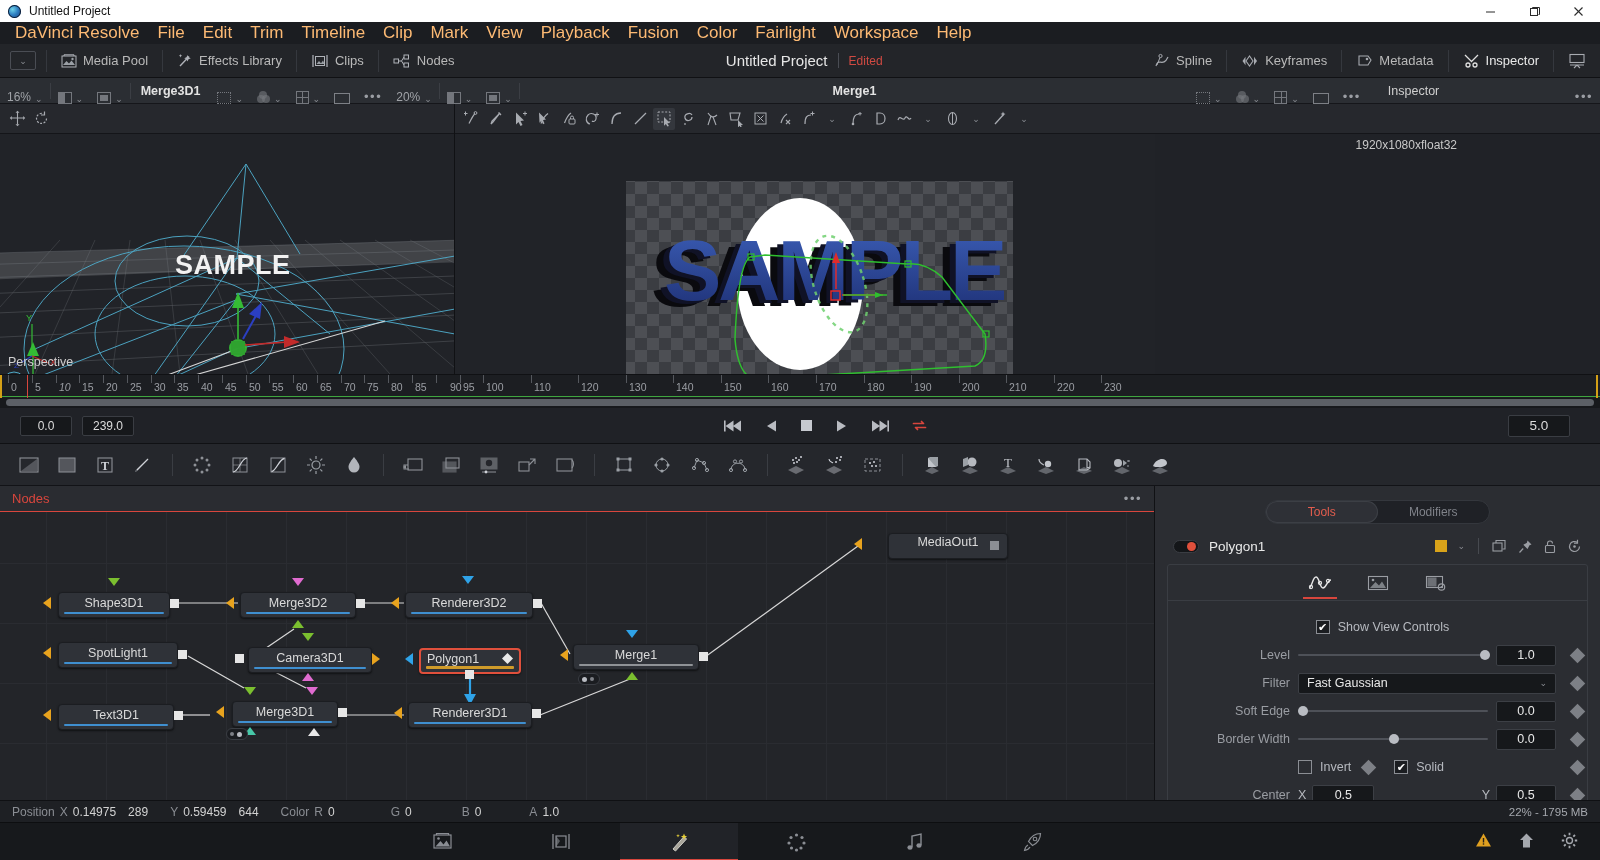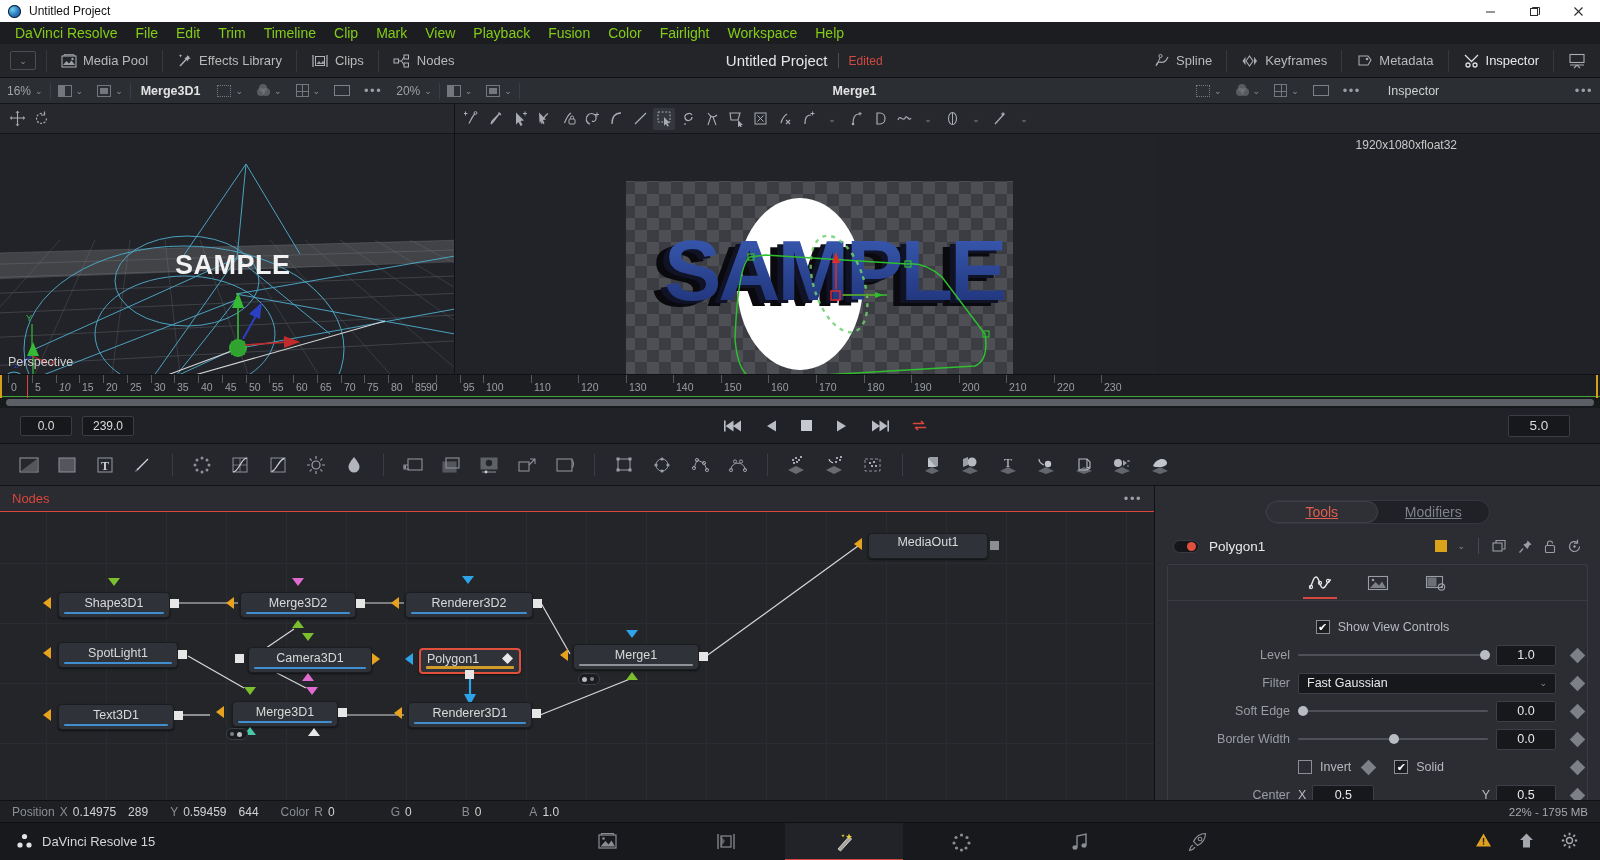--- a/index.html
+++ b/index.html
@@ -18,41 +18,41 @@
   .win-btns { margin-left:auto; display:flex; height:22px; }
   .win-btn { width:44px; height:22px; display:flex; align-items:center; justify-content:center;
              color:#2b2b2b; font-size:13px; }
   .rlogo { width:13px; height:13px; border-radius:50%;
            background:radial-gradient(circle at 35% 35%, #6fd2e8 0%, #2f7fc1 45%, #1a3d78 100%);
            box-shadow:0 0 0 1px #0c1b33 inset; }
 
   
   .menubar { height:22px; background:#1b1d21; display:flex; align-items:center;
              padding-left:6px; flex:0 0 22px; }
-  .menubar .mi { padding:2px 9px; color:#84cc16; font-size:14px; }
+  .menubar .mi { padding:2px 9px; color:#fdba74; font-size:17px; }
 
   
   .toolbar { height:34px; background:#232529; display:flex; align-items:center;
              flex:0 0 34px; border-bottom:1px solid #101114; }
   .tb-btn { display:flex; align-items:center; gap:6px; padding:0 14px; height:34px;
             color:#b9b9b9; font-size:13px; }
   .tb-sep { width:1px; height:22px; background:#35383e; }
   .tb-chevbox { width:26px; height:19px; border:1px solid #4a4d54; border-radius:2px;
                 display:flex; align-items:center; justify-content:center; margin:0 10px; color:#8b8e94; }
   .proj-title { flex:1; display:flex; align-items:center; justify-content:center; gap:10px; }
   .proj-title .pt { color:#e6e6e6; font-size:15px; }
   .proj-title .pdiv { width:1px; height:15px; background:#4a4d54; }
   .proj-title .ped { color:#d04a42; font-size:12px; }
   .tb-right { display:flex; align-items:center; }
   .tb-right .tb-btn.active { color:#e8e8e8; }
 
   
   .vstrip { height:26px; background:#2b2e33; display:flex; align-items:center;
             flex:0 0 26px; border-bottom:1px solid #15161a; font-size:12px; }
-  .vs-item { display:flex; align-items:center; gap:4px; padding:0 7px; color:#a0a3a8; height:26px; }
+  .vs-item { display:flex; align-items:flex-end; gap:4px; padding:0 7px; color:#a0a3a8; height:26px; }
   .vs-sep { width:1px; height:16px; background:#3b3e44; }
   .vs-name { flex:0 0 auto; color:#e3e3e3; font-weight:bold; font-size:12.5px; padding:0 10px; }
   .vs-spacer { flex:1; }
   .chev { font-size:9px; color:#8a8d93; }
   .ico-box { width:14px; height:12px; border:1px solid #74777d; display:inline-block; }
   .ico-box.half { background:linear-gradient(90deg,#74777d 0 50%, transparent 50% 100%); }
   .ico-box.inner { position:relative; }
   .ico-box.inner:after { content:""; position:absolute; inset:2px; background:#74777d; }
   .ico-dots { width:14px; height:12px; border:1px dotted #74777d; display:inline-block; }
   .ico-grid { width:13px; height:13px; border:1px solid #74777d; display:inline-block; position:relative; }
@@ -146,22 +146,22 @@
   .pill { position:absolute; height:12px; background:#1a1c20; border:1px solid #3a3d43;
           border-radius:7px; display:flex; align-items:center; gap:3px; padding:0 3px; }
   .pill i { width:5px; height:5px; border-radius:50%; background:#b9bcc2; display:block; }
   .pill i.sm { width:4px; height:4px; background:#7d8086; }
 
   
   .inspector { width:445px; flex:0 0 445px; background:#24262b; display:flex; flex-direction:column; }
   .insp-body { flex:1; padding:10px 12px 0 12px; overflow:hidden; background:#2b2d32; }
   .tabs { display:flex; background:#1f2126; border-radius:13px; width:225px; height:24px;
           margin:4px auto 14px auto; border:1px solid #34373d; }
-  .tab { flex:1; display:flex; align-items:center; justify-content:center; font-size:14px;
-         color:#7f8289; border-radius:13px;text-decoration:underline; }
+  .tab { flex:1; display:flex; align-items:center; justify-content:center; font-size:12px;
+         color:#7f8289; border-radius:13px; }
   .tab.active { background:#2e3036; color:#e35d4e; box-shadow:inset 0 0 0 1px #3c3f45; }
   .toolrow { display:flex; align-items:center; gap:10px; padding:0 6px 10px 6px; }
   .toggle { width:26px; height:13px; background:#141619; border-radius:7px;
             position:relative; border:1px solid #3a3d43; }
   .toggle i { position:absolute; right:2px; top:1px; width:9px; height:9px;
               border-radius:50%; background:#e0503c; }
   .toolname { color:#e9e9e9; font-size:13.5px; }
   .toolrow .spacer { flex:1; }
   .swatch { width:12px; height:12px; background:#d9a31a; }
   .vdiv { width:1px; height:16px; background:#474a50; margin:0 3px; }
@@ -757,21 +757,21 @@
             <div class="tlbl" style="left: 320px;">65</div>
             <div class="tick" style="left: 341px;"></div>
             <div class="tlbl" style="left: 344px;">70</div>
             <div class="tick" style="left: 364px;"></div>
             <div class="tlbl" style="left: 367px;">75</div>
             <div class="tick" style="left: 388px;"></div>
             <div class="tlbl" style="left: 391px;">80</div>
             <div class="tick" style="left: 412px;"></div>
             <div class="tlbl" style="left: 415px;">85</div>
             <div class="tick" style="left: 436px;"></div>
-            <div class="tlbl" style="left: 426px;">90</div>
+            <div class="tlbl" style="left: 450px;">90</div>
             <div class="tick" style="left: 460px;"></div>
             <div class="tlbl" style="left: 463px;">95</div>
             <div class="tick" style="left: 483px;"></div>
             <div class="tlbl" style="left: 486px;">100</div>
             <div class="tick" style="left: 531px;"></div>
             <div class="tlbl" style="left: 534px;">110</div>
             <div class="tick" style="left: 578px;"></div>
             <div class="tlbl" style="left: 581px;">120</div>
             <div class="tick" style="left: 626px;"></div>
             <div class="tlbl" style="left: 629px;">130</div>
@@ -1160,21 +1160,21 @@
           </div>
           <div class="n-in" style="left:560px;top:137px"></div>
           <div class="n-out" style="left:699px;top:140px"></div>
           <div class="tri down" style="left:626px;top:118px;border-top-color:#2fa3e8"></div>
           <div class="tri up" style="left:626px;top:160px;border-bottom-color:#7bbf2f"></div>
           <div class="pill" style="left:578px;top:161px;width:22px">
             <i></i>
                 <i class="sm"></i>
           </div>
 
-          <div class="node" style="left:868px;top:21px;width:120px;gap:44px;">
+          <div class="node" style="left:888px;top:21px;width:120px;gap:44px;">
             <div class="nlabel">MediaOut1</div>
             <div class="nbar"></div>
           </div>
           <div class="n-in" style="left:854px;top:26px"></div>
           <div class="n-out grey" style="left:990px;top:29px"></div>
 
           <div class="node" style="left:58px;top:192px;width:116px;">
             <div class="nlabel">Text3D1</div>
             <div class="nbar"></div>
           </div>
@@ -1368,28 +1368,20 @@
     <span class="st-lbl">G</span>
     <span class="st-val" style="margin-right:50px">0</span>
     <span class="st-lbl">B</span>
     <span class="st-val" style="margin-right:48px">0</span>
     <span class="st-lbl">A</span>
     <span class="st-val">1.0</span>
     <span class="st-right">22% - 1795 MB</span>
   </div>
 
   <div class="pagebar">
-    <div class="pb-left">
-      <svg width="17" height="17" viewBox="0 0 17 17">
-          <circle cx="8.5" cy="3.5" r="2.6" fill="#e3e3e3"></circle>
-          <circle cx="4" cy="12" r="2.6" fill="#e3e3e3"></circle>
-          <circle cx="13" cy="12" r="2.6" fill="#e3e3e3"></circle>
-        </svg>
-      <span>DaVinci Resolve 15</span>
-    </div>
     <div class="pb-pages">
       <div class="pgbtn">
         <svg width="21" height="19" viewBox="0 0 21 19">
             <rect x="2" y="3" width="17" height="13" fill="none" stroke="#8a8d93" stroke-width="1.2"></rect>
             <path d="M3.5 14.5l5-5.5 3 3.5 3-4 3.5 6z" fill="#8a8d93"></path>
             <circle cx="6.5" cy="6.5" r="1.3" fill="#8a8d93"></circle>
             <path d="M4.5 3V1.5h12V3" fill="none" stroke="#8a8d93" stroke-width="1.2"></path>
           </svg>
       </div>
       <div class="pgbtn">

